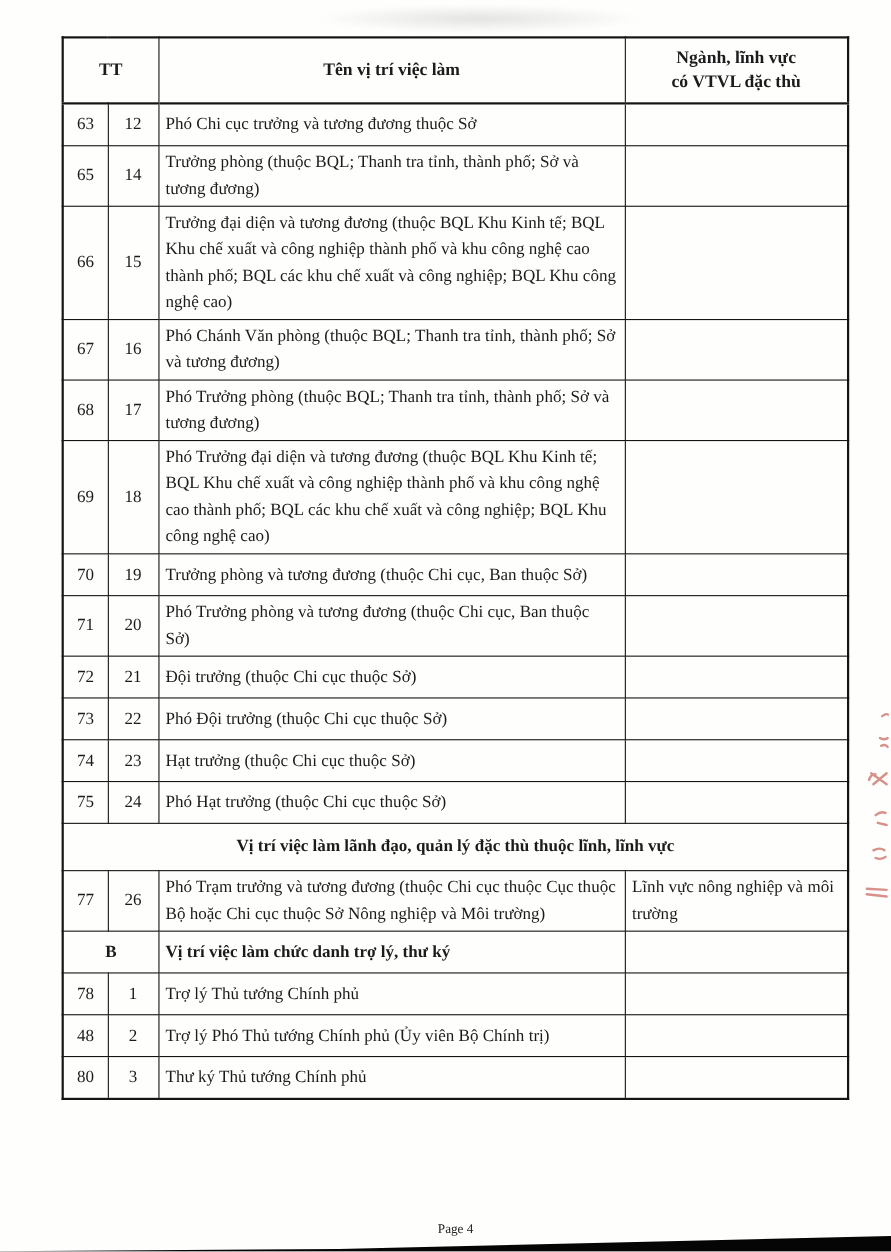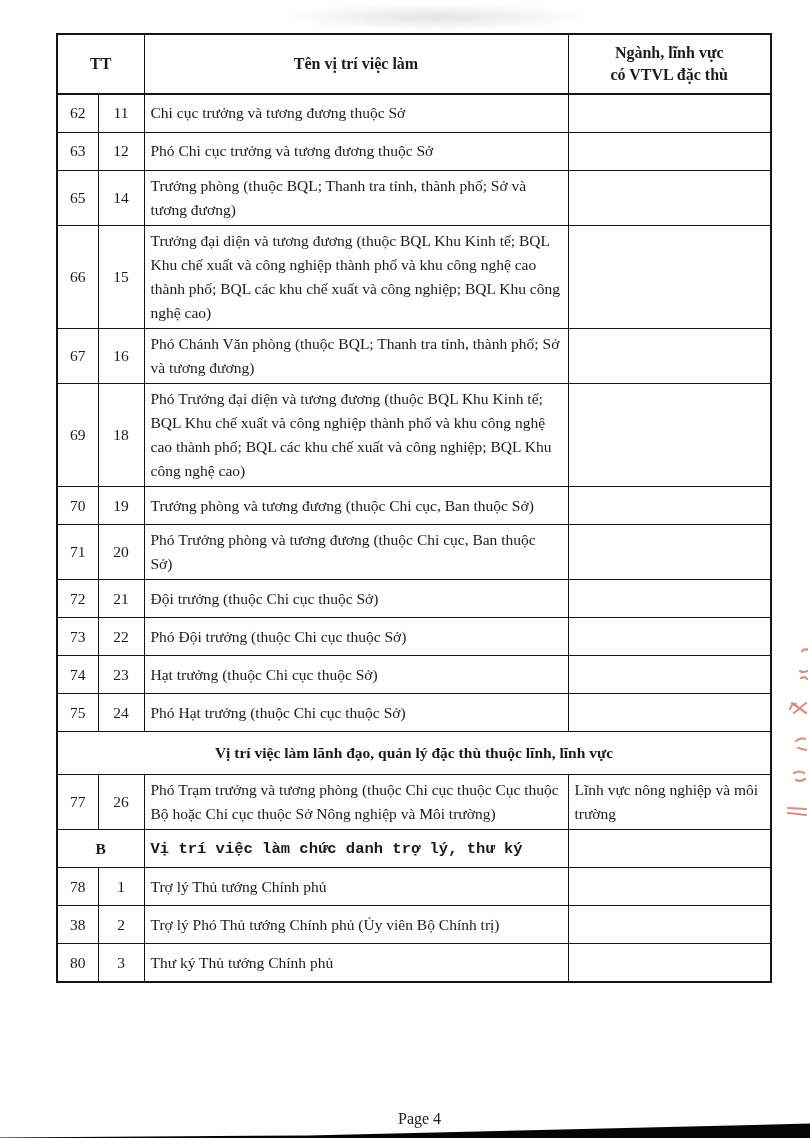--- a/index.html
+++ b/index.html
@@ -33,24 +33,24 @@
     border-bottom:2px solid #151515;font-size:16px;line-height:1.35;
   }
   .doc-table tbody td{height:31px;}
   .c-no,.c-sub{text-align:center;padding:3px 2px;}
   .c-name{text-align:left;}
   .c-sector{text-align:left;}
   .section-cell{
     text-align:center;font-weight:bold;height:36px !important;font-size:16px;
   }
   .group-no{text-align:center;font-weight:bold;font-size:16px;}
-  .group-name{font-weight:bold;font-size:16px;font-family:Liberation Mono, monospace;}
+  .group-name{font-weight:bold;font-size:16px;}
   .page-footer{
     position:absolute;left:398px;top:1110px;
-    font-size:16px;color:#222;
+    font-size:12px;color:#222;
   }
   .red-marks{
     position:absolute;right:2px;top:645px;width:34px;height:180px;
     opacity:.55;filter:blur(.4px);
   }
   .bottom-scan-edge{
     position:absolute;left:0;bottom:0;width:810px;height:16px;
     background:#050505;
     clip-path:polygon(0 97%,38% 84%,100% 10%,100% 100%,0 100%);
   }
@@ -72,26 +72,20 @@
       <th colspan="2">TT</th>
       <th>Tên vị trí việc làm</th>
       <th>
         <div>Ngành, lĩnh vực</div>
         <div>có VTVL đặc thù</div>
       </th>
     </tr>
   </thead>
   <tbody>
       <tr>
-        <td class="c-no">62</td>
-        <td class="c-sub">11</td>
-        <td class="c-name">Chi cục trưởng và tương đương thuộc Sở</td>
-        <td class="c-sector"></td>
-      </tr>
-      <tr>
         <td class="c-no">63</td>
         <td class="c-sub">12</td>
         <td class="c-name">Phó Chi cục trưởng và tương đương thuộc Sở</td>
         <td class="c-sector"></td>
       </tr>
       <tr>
         <td class="c-no">65</td>
         <td class="c-sub">14</td>
         <td class="c-name">Trưởng phòng (thuộc BQL; Thanh tra tỉnh, thành phố; Sở và tương đương)</td>
         <td class="c-sector"></td>
@@ -102,20 +96,26 @@
         <td class="c-name">Trưởng đại diện và tương đương (thuộc BQL Khu Kinh tế; BQL Khu chế xuất và công nghiệp thành phố và khu công nghệ cao thành phố; BQL các khu chế xuất và công nghiệp; BQL Khu công nghệ cao)</td>
         <td class="c-sector"></td>
       </tr>
       <tr>
         <td class="c-no">67</td>
         <td class="c-sub">16</td>
         <td class="c-name">Phó Chánh Văn phòng (thuộc BQL; Thanh tra tỉnh, thành phố; Sở và tương đương)</td>
         <td class="c-sector"></td>
       </tr>
       <tr>
+        <td class="c-no">68</td>
+        <td class="c-sub">17</td>
+        <td class="c-name">Phó Trưởng phòng (thuộc BQL; Thanh tra tỉnh, thành phố; Sở và tương đương)</td>
+        <td class="c-sector"></td>
+      </tr>
+      <tr>
         <td class="c-no">69</td>
         <td class="c-sub">18</td>
         <td class="c-name">Phó Trưởng đại diện và tương đương (thuộc BQL Khu Kinh tế; BQL Khu chế xuất và công nghiệp thành phố và khu công nghệ cao thành phố; BQL các khu chế xuất và công nghiệp; BQL Khu công nghệ cao)</td>
         <td class="c-sector"></td>
       </tr>
       <tr>
         <td class="c-no">70</td>
         <td class="c-sub">19</td>
         <td class="c-name">Trưởng phòng và tương đương (thuộc Chi cục, Ban thuộc Sở)</td>
         <td class="c-sector"></td>
@@ -149,36 +149,36 @@
         <td class="c-sub">24</td>
         <td class="c-name">Phó Hạt trưởng (thuộc Chi cục thuộc Sở)</td>
         <td class="c-sector"></td>
       </tr>
       <tr>
         <td class="section-cell" colspan="4">Vị trí việc làm lãnh đạo, quản lý đặc thù thuộc lĩnh, lĩnh vực</td>
       </tr>
       <tr>
         <td class="c-no">77</td>
         <td class="c-sub">26</td>
-        <td class="c-name">Phó Trạm trưởng và tương phòng (thuộc Chi cục thuộc Cục thuộc Bộ hoặc Chi cục thuộc Sở Nông nghiệp và Môi trường)</td>
+        <td class="c-name">Phó Trạm trưởng và tương đương (thuộc Chi cục thuộc Cục thuộc Bộ hoặc Chi cục thuộc Sở Nông nghiệp và Môi trường)</td>
         <td class="c-sector">Lĩnh vực nông nghiệp và môi trường</td>
       </tr>
       <tr>
         <td class="group-no" colspan="2">B</td>
         <td class="group-name">Vị trí việc làm chức danh trợ lý, thư ký</td>
         <td class="c-sector"></td>
       </tr>
       <tr>
         <td class="c-no">78</td>
         <td class="c-sub">1</td>
         <td class="c-name">Trợ lý Thủ tướng Chính phủ</td>
         <td class="c-sector"></td>
       </tr>
       <tr>
-        <td class="c-no">38</td>
+        <td class="c-no">48</td>
         <td class="c-sub">2</td>
         <td class="c-name">Trợ lý Phó Thủ tướng Chính phủ (Ủy viên Bộ Chính trị)</td>
         <td class="c-sector"></td>
       </tr>
       <tr>
         <td class="c-no">80</td>
         <td class="c-sub">3</td>
         <td class="c-name">Thư ký Thủ tướng Chính phủ</td>
         <td class="c-sector"></td>
       </tr>

